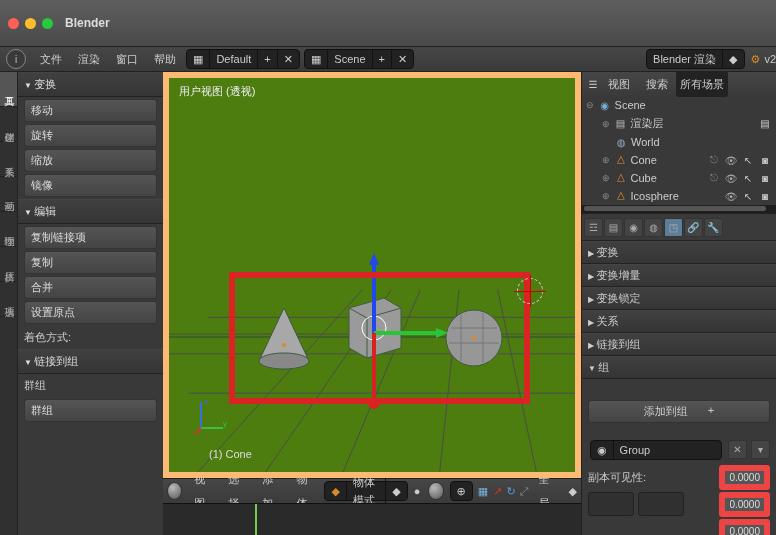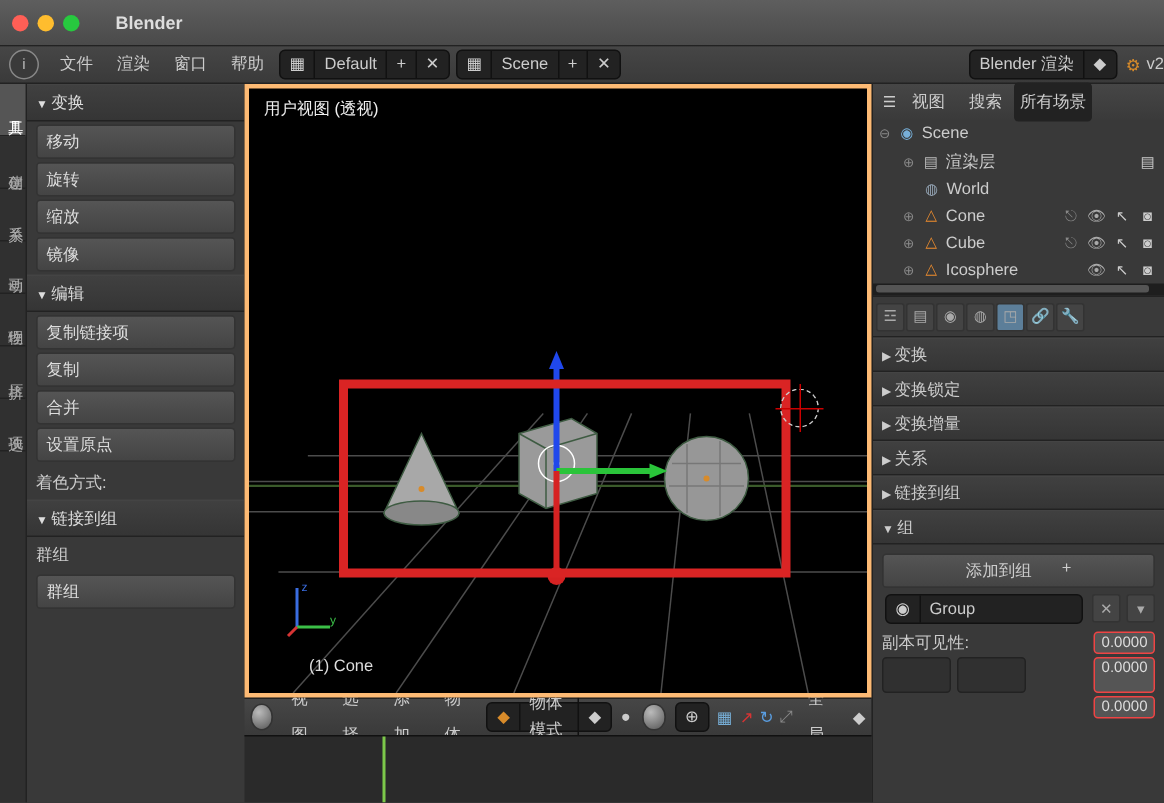--- a/index.html
+++ b/index.html
@@ -1,38 +1,38 @@
 <!DOCTYPE html>
 <html><head>
 <meta charset="utf-8">
 <style>
 html,body{margin:0;padding:0;width:776px;height:535px;overflow:hidden;font-family:sans-serif;font-size:11px;background:#393939;color:#ccc;user-select:none}
 .win{display:flex;flex-direction:column;width:100%;height:100%}
-.title{height:22px;background:linear-gradient(#5e5e5e,#4a4a4a);display:flex;align-items:center;padding:4px 8px;gap:24px;border-bottom:1px solid #222}
+.title{height:22px;background:linear-gradient(#5e5e5e,#4a4a4a);display:flex;align-items:center;padding:16px 8px;gap:12px;border-bottom:1px solid #222}
 .tl{display:flex;gap:6px}
 .tldot{width:11px;height:11px;border-radius:50%}
 .r{background:#ff5f56}.y{background:#ffbd2e}.g{background:#27c93f}
 .title-text{font-weight:bold;color:#ddd;font-size:12px}
 .topbar{height:24px;background:linear-gradient(#464646,#3a3a3a);display:flex;align-items:center;border-bottom:1px solid #222}
 .menu-item{padding:0 8px;line-height:24px;color:#ccc;cursor:default}
 .info-ico{width:18px;height:18px;border-radius:50%;border:1px solid #888;margin:0 6px;display:inline-flex;align-items:center;justify-content:center;font-size:10px;color:#bbb;background:#3a3a3a}
 .sel{display:flex;align-items:center;background:#222;border:1px solid #111;border-radius:4px;height:18px;margin:0 2px}
 .sel-part{padding:0 6px;line-height:18px;border-right:1px solid #111;color:#ccc}
 .sel-part:last-child{border-right:none}
 .body{flex:1;display:flex}
 .left{width:163px;display:flex;background:#393939;flex-direction:row}
 .tabstrip{width:17px;background:#303030;display:flex;flex-direction:column;border-right:1px solid #222}
 .vtab{writing-mode:vertical-rl;padding:5px 1px;color:#aaa;border-bottom:1px solid #222;font-size:10px;text-align:center;min-height:24px}
 .vtab.act{background:#555;color:#fff}
 .lpanel{flex:1;overflow:hidden}
 .phead{background:linear-gradient(#404040,#353535);padding:4px 6px;font-size:11px;color:#ddd;border-bottom:1px solid #222;border-top:1px solid #444}
 .phead:before{content:"▼ ";font-size:8px}
 .pbtn{background:linear-gradient(#555,#444);border:1px solid #333;border-radius:3px;margin:2px 6px;padding:3px 6px;font-size:11px;color:#ddd;display:block;text-align:left}
 .center{flex:1;display:flex;flex-direction:column;background:#393939}
-.view{flex:1;background:#000000;position:relative;border:3px solid #fdba74}
+.view{flex:1;background:#4d7c0f;position:relative;border:6px solid #fdba74}
 .vlabel{position:absolute;top:6px;left:10px;color:#eee;font-size:11px}
 .cursor3d{position:absolute;right:32px;top:200px;width:24px;height:24px;border:1px dashed #ccc;border-radius:50%}
 .cursor3d:before,.cursor3d:after{content:"";position:absolute;background:#c00}
 .cursor3d:before{left:50%;top:-4px;width:1px;height:32px;margin-left:-0.5px}
 .cursor3d:after{top:50%;left:-4px;height:1px;width:32px;margin-top:-0.5px}
 svg.grid{position:absolute;inset:0;width:100%;height:100%}
 .redbox{position:absolute;border:6px solid #da2424}
 .axismini{position:absolute;left:24px;bottom:36px;width:40px;height:40px}
 .obname{position:absolute;left:40px;bottom:12px;color:#ddd;font-size:11px}
 .vheader{height:24px;background:linear-gradient(#464646,#3a3a3a);display:flex;align-items:center;border-top:1px solid #222}
@@ -53,22 +53,22 @@
 .hbar{height:8px;background:#1e1e1e;position:relative}
 .hbar-thumb{position:absolute;left:2px;right:10px;top:1px;height:5px;background:#555;border-radius:2px}
 .propbtns{height:22px;background:#3a3a3a;display:flex;align-items:center;padding:2px;gap:1px;border-bottom:1px solid #222}
 .pb{width:17px;height:17px;background:#444;border:1px solid #333;border-radius:2px;display:flex;align-items:center;justify-content:center;font-size:10px;color:#aaa}
 .pb.act{background:#5c7e99}
 .props{flex:1}
 .pphead{background:linear-gradient(#404040,#353535);padding:3px 6px;font-size:11px;color:#ccc;border-bottom:1px solid #222;border-top:1px solid #444}
 .pphead:before{content:"▶ ";font-size:8px}
 .pphead.open:before{content:"▼ "}
 .grpbox{padding:4px 6px}
-.widebtn{background:linear-gradient(#555,#444);border:1px solid #333;border-radius:3px;padding:3px;text-align:left;display:flex;justify-content:center;gap:20px;margin:2px 0}
-.numfld{background:#555;border:1px solid #ef4444;border-radius:3px;padding:1px 4px;font-size:10px;color:#ddd;display:inline-block}
+.widebtn{background:linear-gradient(#555,#444);border:1px solid #333;border-radius:3px;padding:3px;text-align:left;display:flex;justify-content:center;gap:20px;margin:17px 0}
+.numfld{background:#555;border:6px solid #ef4444;border-radius:3px;padding:1px 4px;font-size:10px;color:#ddd;display:inline-block}
 .sep{flex:1}
 .ballico{width:16px;height:16px;border-radius:50%;background:radial-gradient(circle at 35% 30%,#bbb,#555);margin:0 4px;border:1px solid #333}
 </style>
 </head>
 <body>
 
 <div class="win">
   <div class="title">
     <div class="tl">
       <div class="tldot r"></div>
@@ -292,22 +292,22 @@
         <div class="pb">▤</div>
         <div class="pb">◉</div>
         <div class="pb">◍</div>
         <div class="pb act">◳</div>
         <div class="pb">🔗</div>
         <div class="pb">🔧</div>
       </div>
 
       <div class="props">
         <div class="pphead">变换</div>
+        <div class="pphead">变换增量</div>
         <div class="pphead">变换锁定</div>
-        <div class="pphead">变换增量</div>
         <div class="pphead">关系</div>
         <div class="pphead">链接到组</div>
         <div class="pphead open">组</div>
         <div class="grpbox">
           <div class="widebtn">
             <span>添加到组</span>
               <span>+</span>
           </div>
           <div style="display:flex;gap:4px;margin-top:4px">
             <div class="sel" style="flex:1">

